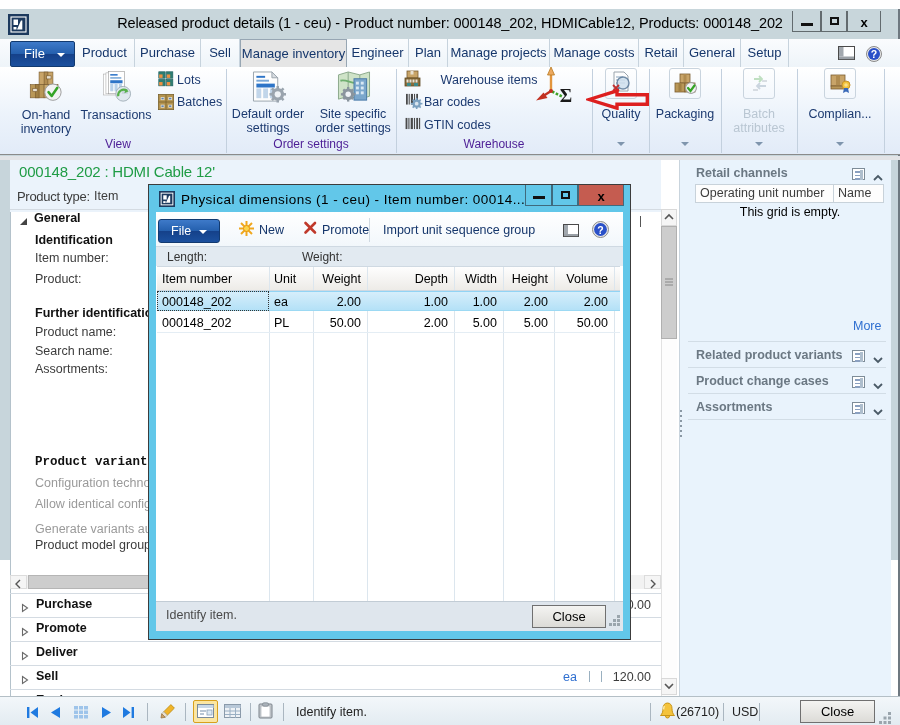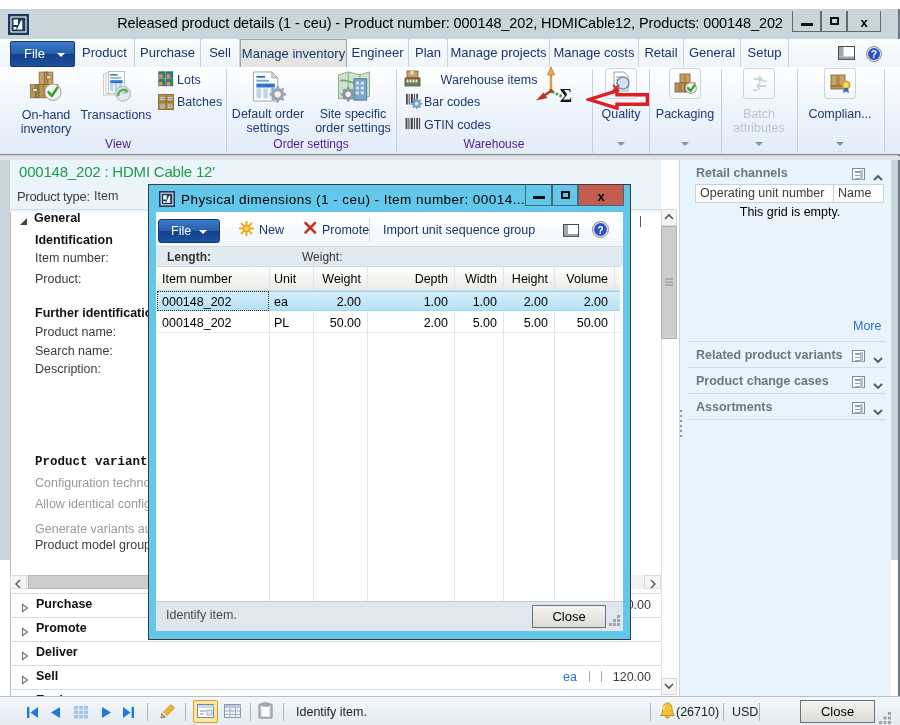--- a/index.html
+++ b/index.html
@@ -375,21 +375,21 @@
         <path d="M9 2 L9 9 L2 9 Z" fill="#444"></path>
       </svg></div>
 <div class="abs" style="left:10px; top:200px; width:651px; height:1px; background:#d4dbe2;"></div>
 <div class="fbold" style="left:34px; top:202px;">General</div>
 <div class="fbold" style="left:35px; top:224px;">Identification</div>
 <div class="flabel" style="left:35px; top:242px;">Item number:</div>
 <div class="flabel" style="left:35px; top:263px;">Product:</div>
 <div class="fbold" style="left:35px; top:297px;">Further identification</div>
 <div class="flabel" style="left:35px; top:316px;">Product name:</div>
 <div class="flabel" style="left:35px; top:335px;">Search name:</div>
-<div class="flabel" style="left:35px; top:353px;">Description:</div>
+<div class="flabel" style="left:35px; top:353px;">Assortments:</div>
 <div class="fbold" style="left:35px; top:446px;font-family:Liberation Mono, monospace;">Product variants</div>
 <div class="fgrey" style="left:35px; top:467px;">Configuration technology:</div>
 <div class="fgrey" style="left:35px; top:488px;">Allow identical configurations:</div>
 <div class="fgrey" style="left:35px; top:513px;">Generate variants automatically:</div>
 <div class="flabel" style="left:35px; top:529px;">Product model group:</div>
 
 <div class="fbhead" style="left:696px; top:157px;">Retail channels</div>
 <div class="fbico" style="left:852px; top:159px;">
       <i></i>
       <i></i>
@@ -530,21 +530,21 @@
         <rect x="0.5" y="0.5" width="15" height="12" fill="#fff" stroke="#4a4a4a"></rect>
         <rect x="1" y="1" width="4" height="9" fill="#a2a8ae"></rect>
         <rect x="1" y="10" width="14" height="2.2" fill="#9aa0a6"></rect>
       </svg></div>
 <div class="dtool" style="left:592px; top:212px;"><svg width="17" height="17" viewBox="0 0 17 17">
         <circle cx="8.5" cy="8.5" r="8" fill="#e8e8e8" stroke="#8a8a8a"></circle>
         <circle cx="8.5" cy="8.5" r="6.4" fill="#2a50c8"></circle>
         <text x="8.5" y="12.7" font-size="10.5" font-weight="bold" text-anchor="middle" fill="#fff" font-family="Liberation Sans">?</text>
       </svg></div>
 <div id="dlg-lw">
-      <span style="position:absolute; left:11px; top:3px;font-weight:bold;">Length:</span>
+      <span style="position:absolute; left:11px; top:3px;">Length:</span>
       <span style="position:absolute; left:146px; top:3px;">Weight:</span>
     </div>
 
 <div id="dgrid">
   <div id="ghead"></div>
   <div class="gv" style="left:112px;"></div>
   <div class="gv" style="left:156px;"></div>
   <div class="gv" style="left:210px;"></div>
   <div class="gv" style="left:297px;"></div>
   <div class="gv" style="left:346px;"></div>

